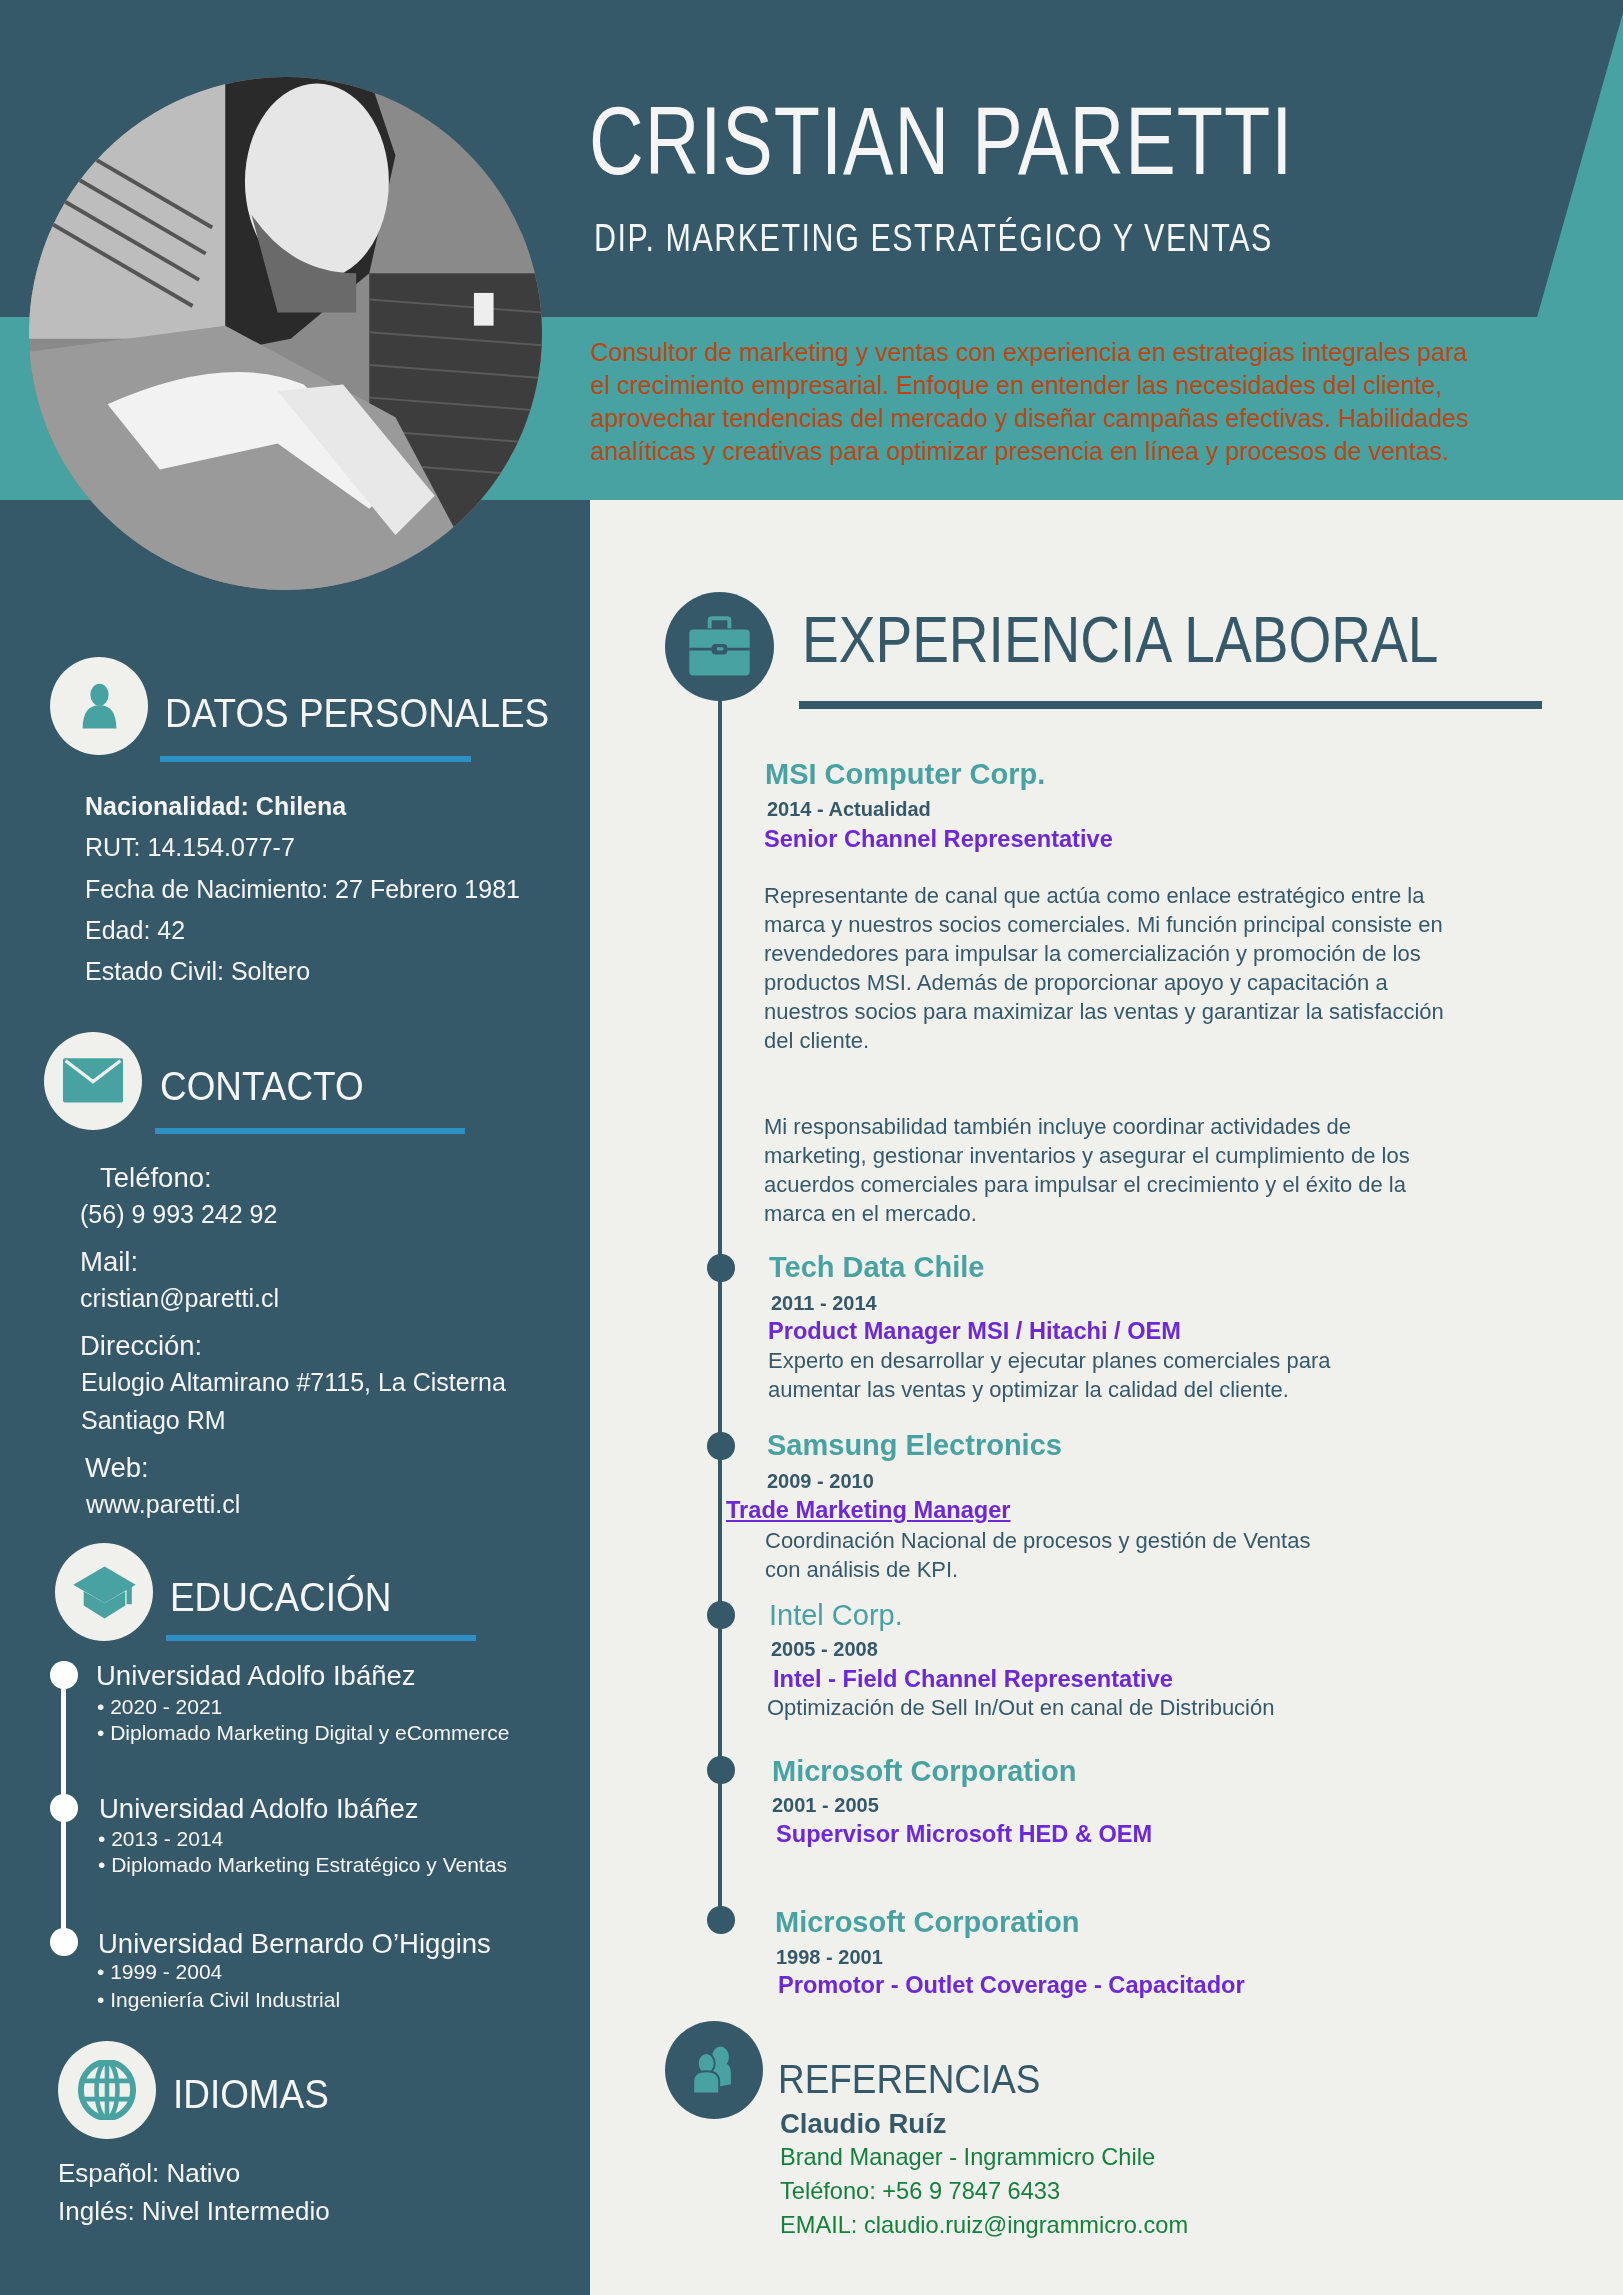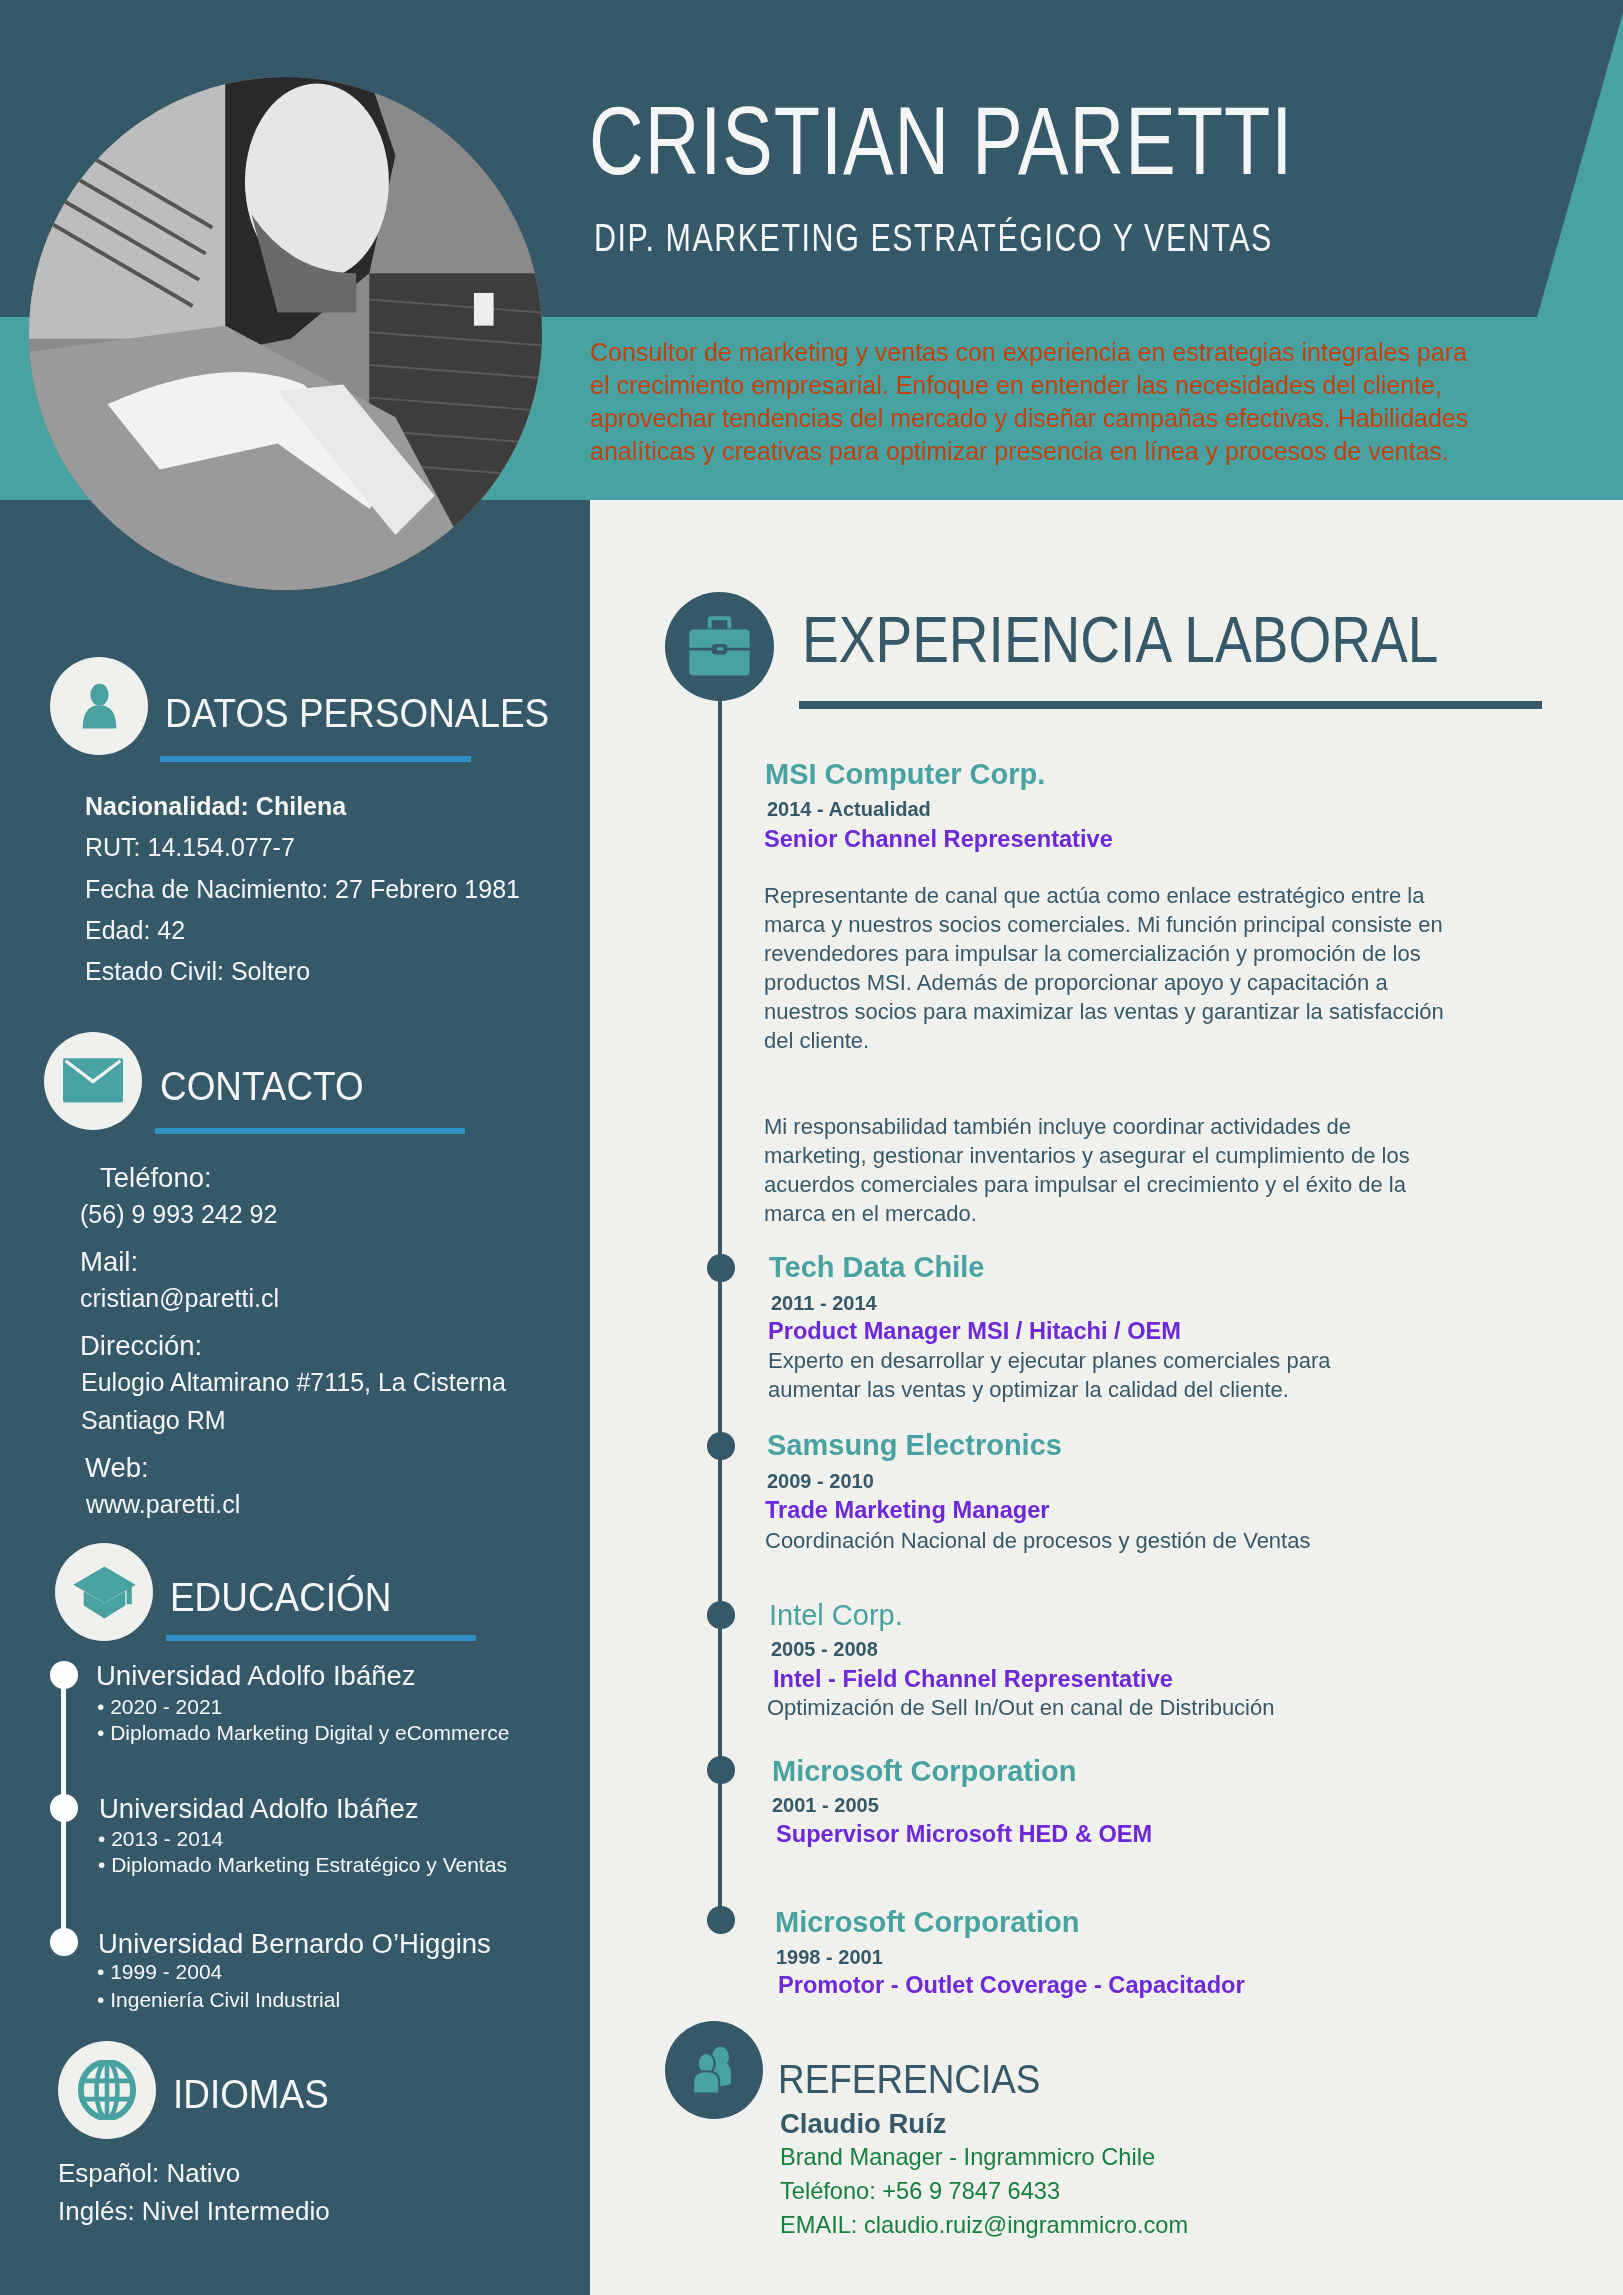--- a/index.html
+++ b/index.html
@@ -206,23 +206,24 @@
 <div class="abs period" style="left:771px; top:1293px;">2011 - 2014</div>
 <div class="abs role" style="left:768px; top:1320px;">Product  Manager MSI / Hitachi / OEM</div>
 <div class="abs desc" style="left:768px; top:1346px;">
   <div>Experto en desarrollar y ejecutar planes comerciales para</div>
   <div>aumentar las ventas y optimizar la calidad del cliente.</div>
 </div>
 
 <div class="abs tl-dot" style="left:707px; top:1432px;"></div>
 <div class="abs company" style="left:767px; top:1431px;">Samsung Electronics</div>
 <div class="abs period" style="left:767px; top:1471px;">2009 - 2010</div>
-<div class="abs role" style="left:765px; top:1499px;">Trade Marketing Manager</div>
+<div class="abs role" style="left:726px; top:1499px;text-decoration:underline;">Trade Marketing Manager</div>
 <div class="abs desc" style="left:765px; top:1526px;">
   <div>Coordinación Nacional de procesos y gestión de Ventas</div>
+  <div>con análisis de KPI.</div>
 </div>
 
 <div class="abs tl-dot" style="left:707px; top:1601px;"></div>
 <div class="abs company light" style="left:769px; top:1601px;">Intel Corp.</div>
 <div class="abs period" style="left:771px; top:1639px;">2005 - 2008</div>
 <div class="abs role" style="left:773px; top:1668px;">Intel - Field Channel Representative</div>
 <div class="abs desc" style="left:767px; top:1693px;">
   <div>Optimización de Sell In/Out en canal de Distribución</div>
 </div>
 

